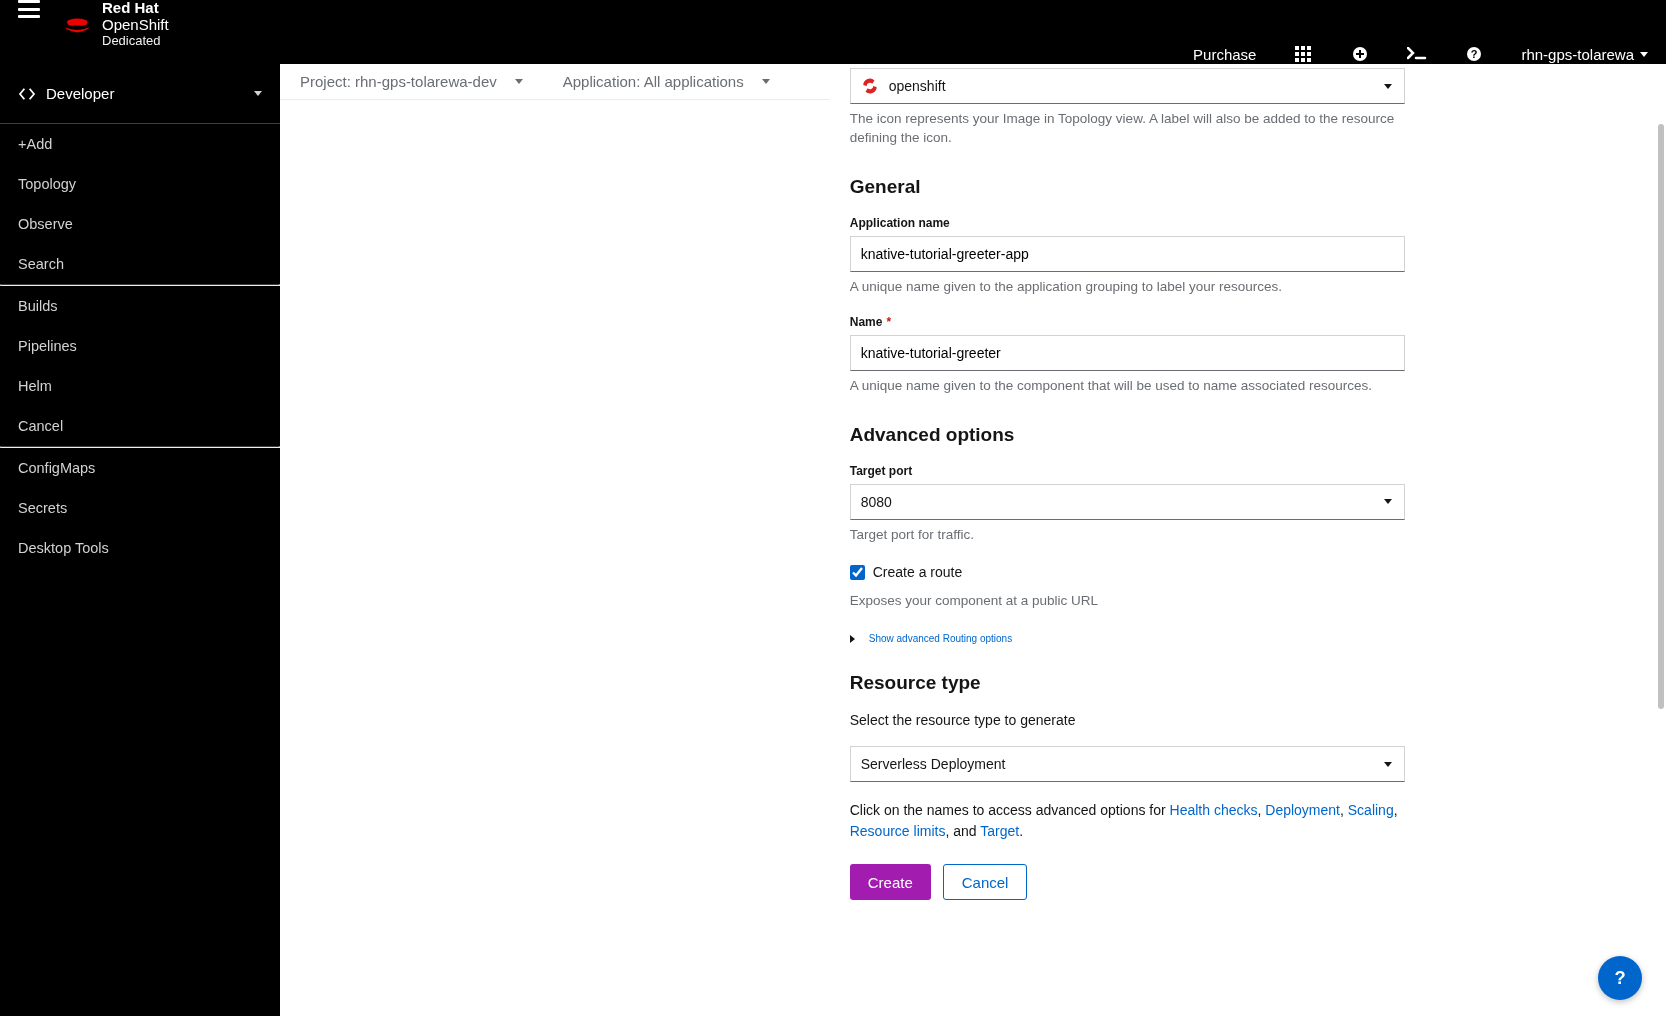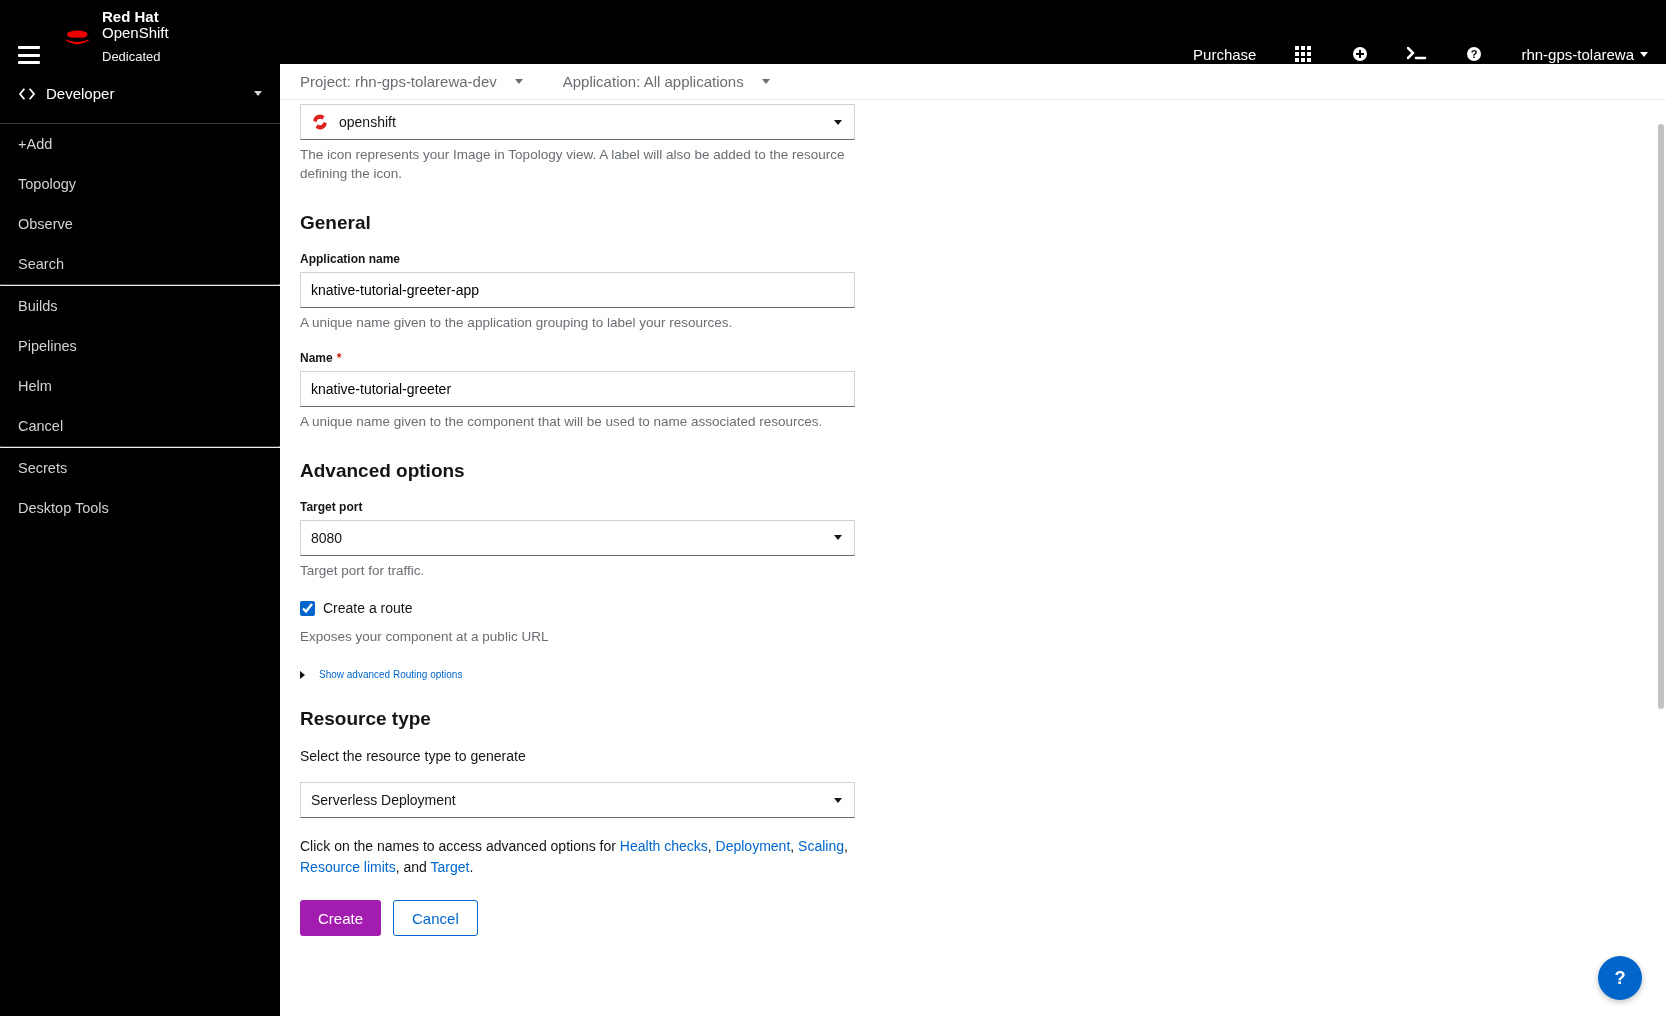--- a/index.html
+++ b/index.html
@@ -1,47 +1,47 @@
 <!DOCTYPE html>
 <html><head>
   <meta charset="utf-8">
   <style>
     * { box-sizing: border-box; margin: 0; padding: 0; }
     body { font-family: "RedHatText", "Helvetica Neue", Arial, sans-serif; font-size: 14px; color: #151515; background: #fff; overflow: hidden; }
     
     
-    .masthead { height: 64px; background: #000; display: flex; align-items: flex-end; padding: 0 18px; }
+    .masthead { height: 64px; background: #000; display: flex; align-items: flex-start; padding: 0 18px; }
     .hamburger { width: 22px; height: 18px; cursor: pointer; display: flex; flex-direction: column; justify-content: space-between; margin-right: 24px; }
     .hamburger span { display: block; height: 3px; background: #fff; border-radius: 1px; }
     .brand { display: flex; align-items: center; color: #fff; }
     .fedora-icon { width: 28px; height: 20px; margin-right: 10px; }
     .brand-text { line-height: 1.1; }
     .brand-rh { font-size: 15px; font-weight: 600; }
     .brand-os { font-size: 15px; font-weight: 400; }
-    .brand-ded { font-size: 13px; font-weight: 300; opacity: 0.95; margin-top: 8px; }
+    .brand-ded { font-size: 13px; font-weight: 300; opacity: 0.95; margin-top: 1px; }
     .masthead-right { margin-left: auto; display: flex; align-items: center; gap: 37px; color: #fff; margin-top: 44px; }
     .hdr-item { display: flex; align-items: center; cursor: pointer; font-size: 15px; }
     .hdr-icon { width: 20px; height: 20px; display: inline-flex; align-items: center; justify-content: center; }
     .caret-down { width: 0; height: 0; border-left: 4px solid transparent; border-right: 4px solid transparent; border-top: 5px solid currentColor; display: inline-block; margin-left: 6px; }
     
     
     .shell { display: flex; height: calc(100vh - 64px); }
     
     
     .sidebar { width: 280px; background: #000000; color: #d2d2d2; flex-shrink: 0; overflow-y: auto; }
     .persp { height: 60px; display: flex; align-items: center; padding: 0 18px; border-bottom: 1px solid #3c3f42; cursor: pointer; }
     .persp-icon { width: 18px; height: 14px; margin-right: 10px; color: #fff; }
     .persp-label { color: #fff; font-size: 15px; font-weight: 400; }
     .persp .caret-down { margin-left: auto; color: #d2d2d2; }
     .nav-group { padding: 0; }
     .nav-item { padding: 12px 18px; font-size: 14.5px; cursor: pointer; color: #d2d2d2; }
     .nav-sep { border-top: 1px solid #3c3f42; margin: 0; }
     
     
-    .content { flex: 1; display: flex; flex-direction: column; overflow: hidden; position: relative; background: #fff; }
+    .content { flex: 1; display: flex; flex-direction: row; overflow: hidden; position: relative; background: #fff; }
     .context-bar { height: 36px; display: flex; align-items: center; padding: 0 20px; color: #6a6e73; font-size: 15px; border-bottom: 1px solid #ededed; }
     .ctx-drop { display: flex; align-items: center; cursor: pointer; margin-right: 40px; }
     .ctx-drop .caret-down { margin-left: 18px; color: #6a6e73; }
     
     .scroll-area { flex: 1; overflow-y: auto; padding: 0 20px 20px 20px; }
     .form-col { max-width: 555px; }
     
     .select-box { width: 100%; height: 36px; display: flex; align-items: center; padding: 0 10px; border: 1px solid #d2d2d2; border-bottom: 1px solid #6a6e73; background: #fff; cursor: pointer; position: relative; margin-top: 4px; }
     .select-box .caret-down { position: absolute; right: 12px; color: #151515; }
     .os-icon { width: 18px; height: 18px; margin-right: 10px; }
@@ -157,20 +157,21 @@
     </div>
     <hr class="nav-sep">
     <div class="nav-group">
       <div class="nav-item">Builds</div>
       <div class="nav-item">Pipelines</div>
       <div class="nav-item">Helm</div>
       <div class="nav-item">Cancel</div>
     </div>
     <hr class="nav-sep">
     <div class="nav-group">
+      <div class="nav-item">ConfigMaps</div>
       <div class="nav-item">Secrets</div>
       <div class="nav-item">Desktop Tools</div>
     </div>
   </nav>
 
   <main class="content">
     <div class="context-bar">
       <div class="ctx-drop">
         <span>Project: rhn-gps-tolarewa-dev</span>
           <span class="caret-down"></span>

